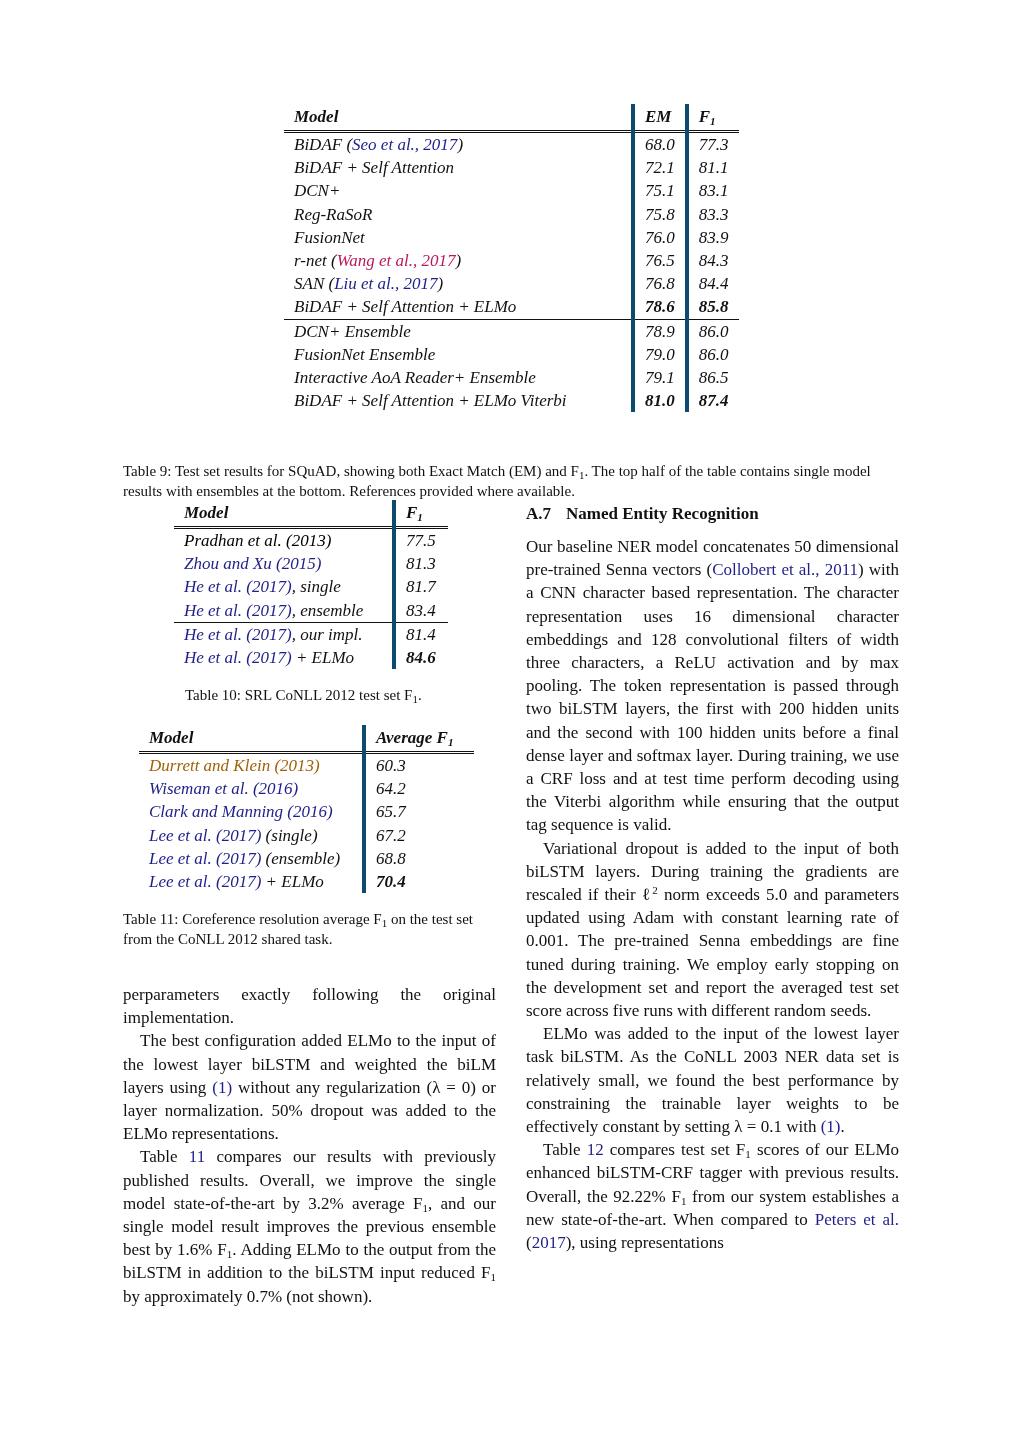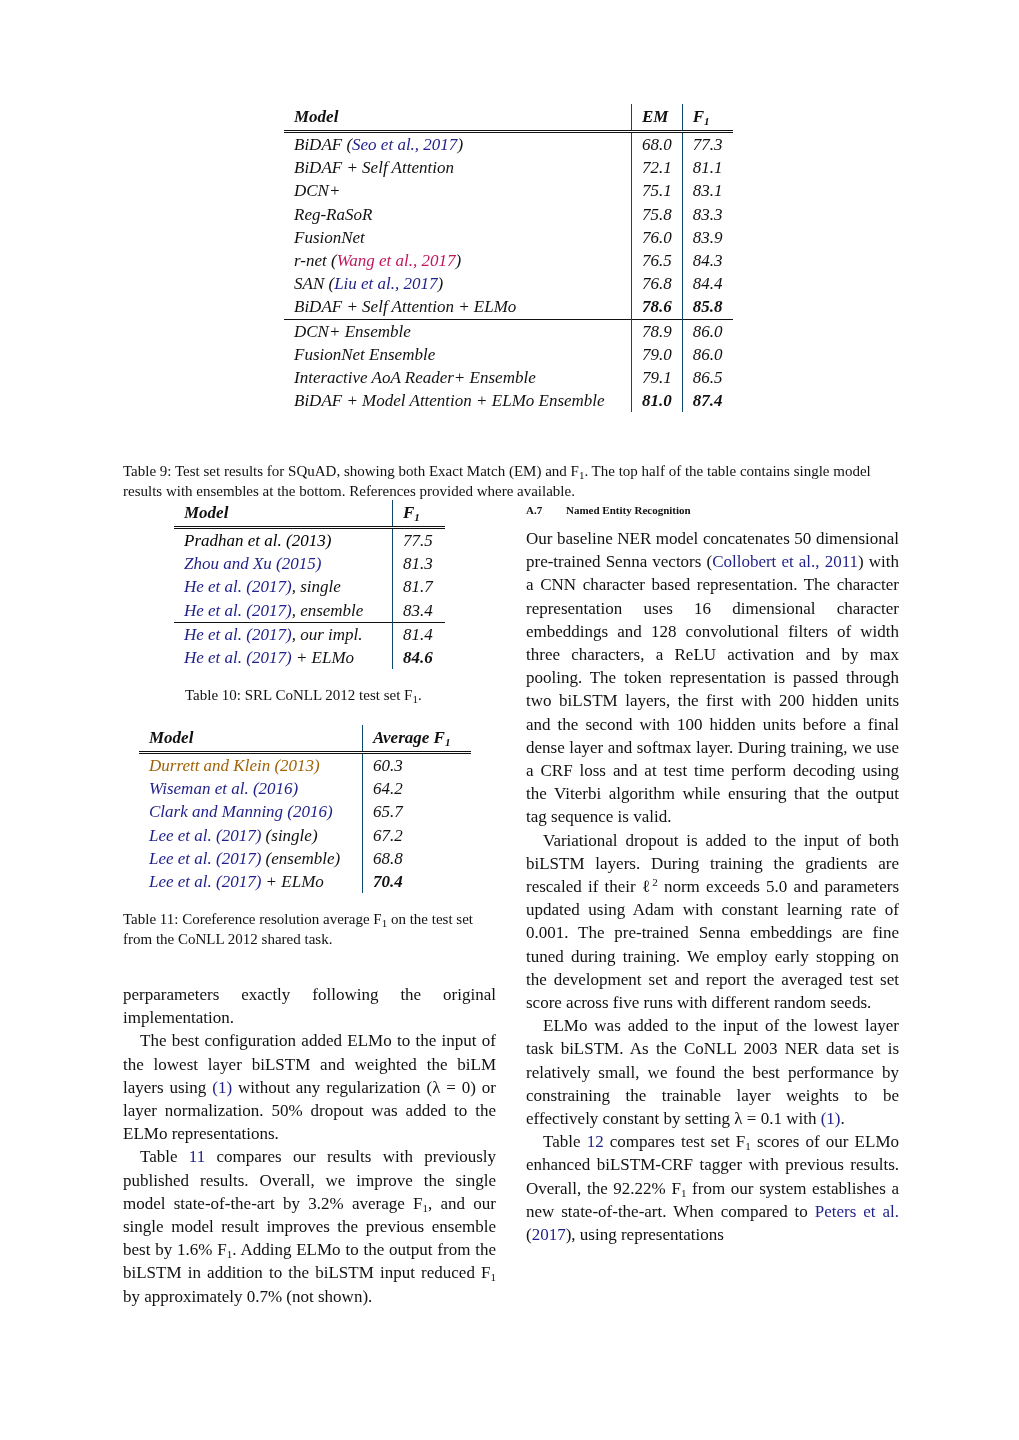--- a/index.html
+++ b/index.html
@@ -8,32 +8,32 @@
     font-family: "Liberation Serif", "DejaVu Serif", serif;
     color: #111111;
   }
   .link { color: #1f1f8a; }
   .abs { position: absolute; }
 
   
   table { border-collapse: collapse; font-size: 17px; line-height: 23.2px; font-style: italic; }
   th { font-weight: bold; text-align: left; padding: 0 10px; height: 26px; }
   td { padding: 0 10px; white-space: nowrap; }
-  th.v, td.v { border-left: 1px solid #0c4a6e; }
+  th.v, td.v { border-left: 4px solid #0c4a6e; }
   thead tr { border-bottom: 3px double #111; }
   tr.sep td { border-top: 1px solid #111; }
   td.b { font-weight: bold; }
   sub { font-size: 11px; vertical-align: -3px; line-height: 0; }
   sup { font-size: 11px; vertical-align: 6px; line-height: 0; }
 
   .caption { font-size: 15px; line-height: 20px; }
   .para { font-size: 17px; line-height: 23.2px; text-align: justify; }
   .para p { margin: 0; text-indent: 0; }
   .para p.ind { text-indent: 17px; }
-  .heading { font-weight: bold; font-size: 11px; }
+  .heading { font-weight: bold; font-size: 17px; }
   .heading .num { display: inline-block; width: 40px; }
 </style>
 </head>
 <body>
 
 <div class="abs" style="left:284px; top:104px;">
   <table>
     <thead>
       <tr>
         <th style="width:327px;">Model</th>
@@ -91,21 +91,21 @@
           <td><span>FusionNet Ensemble</span></td>
           <td class="v">79.0</td>
           <td class="v">86.0</td>
         </tr>
         <tr>
           <td><span>Interactive AoA Reader+ Ensemble</span></td>
           <td class="v">79.1</td>
           <td class="v">86.5</td>
         </tr>
         <tr>
-          <td><span>BiDAF + Model Attention + ELMo Ensemble</span></td>
+          <td><span>BiDAF + Self Attention + ELMo Viterbi</span></td>
           <td class="v b">81.0</td>
           <td class="v b">87.4</td>
         </tr>
       </tbody>
   </table>
 </div>
 
 <div class="abs caption" style="left:123px; top:429px; width:776px;margin-top:32px;">
   <span>Table 9: Test set results for SQuAD, showing both Exact Match (EM) and F</span><sub>1</sub><span>. The top half of the table contains single model results with ensembles at the bottom. References provided where available.</span>
 </div>

